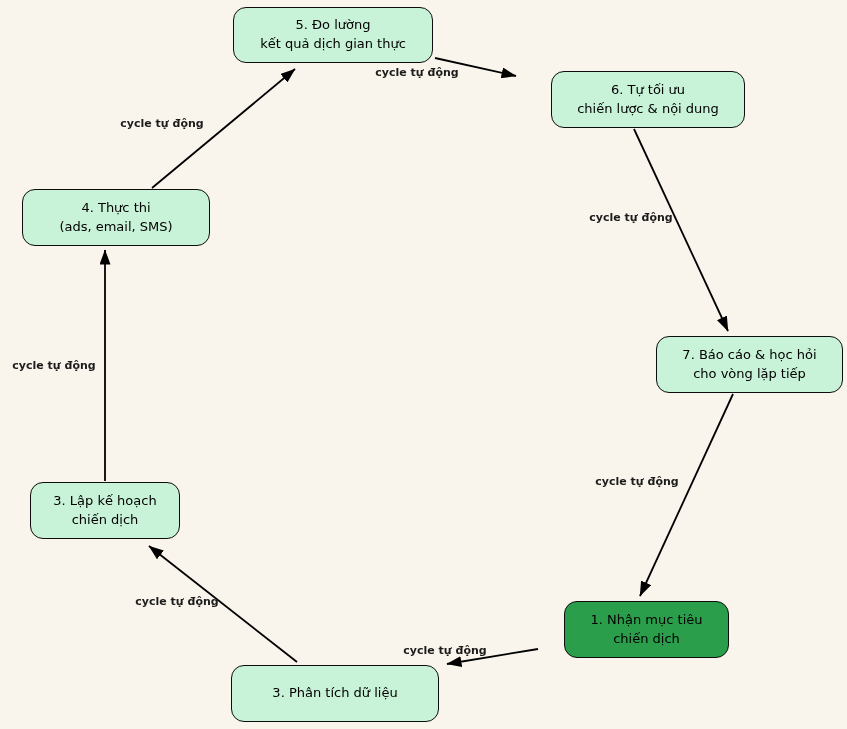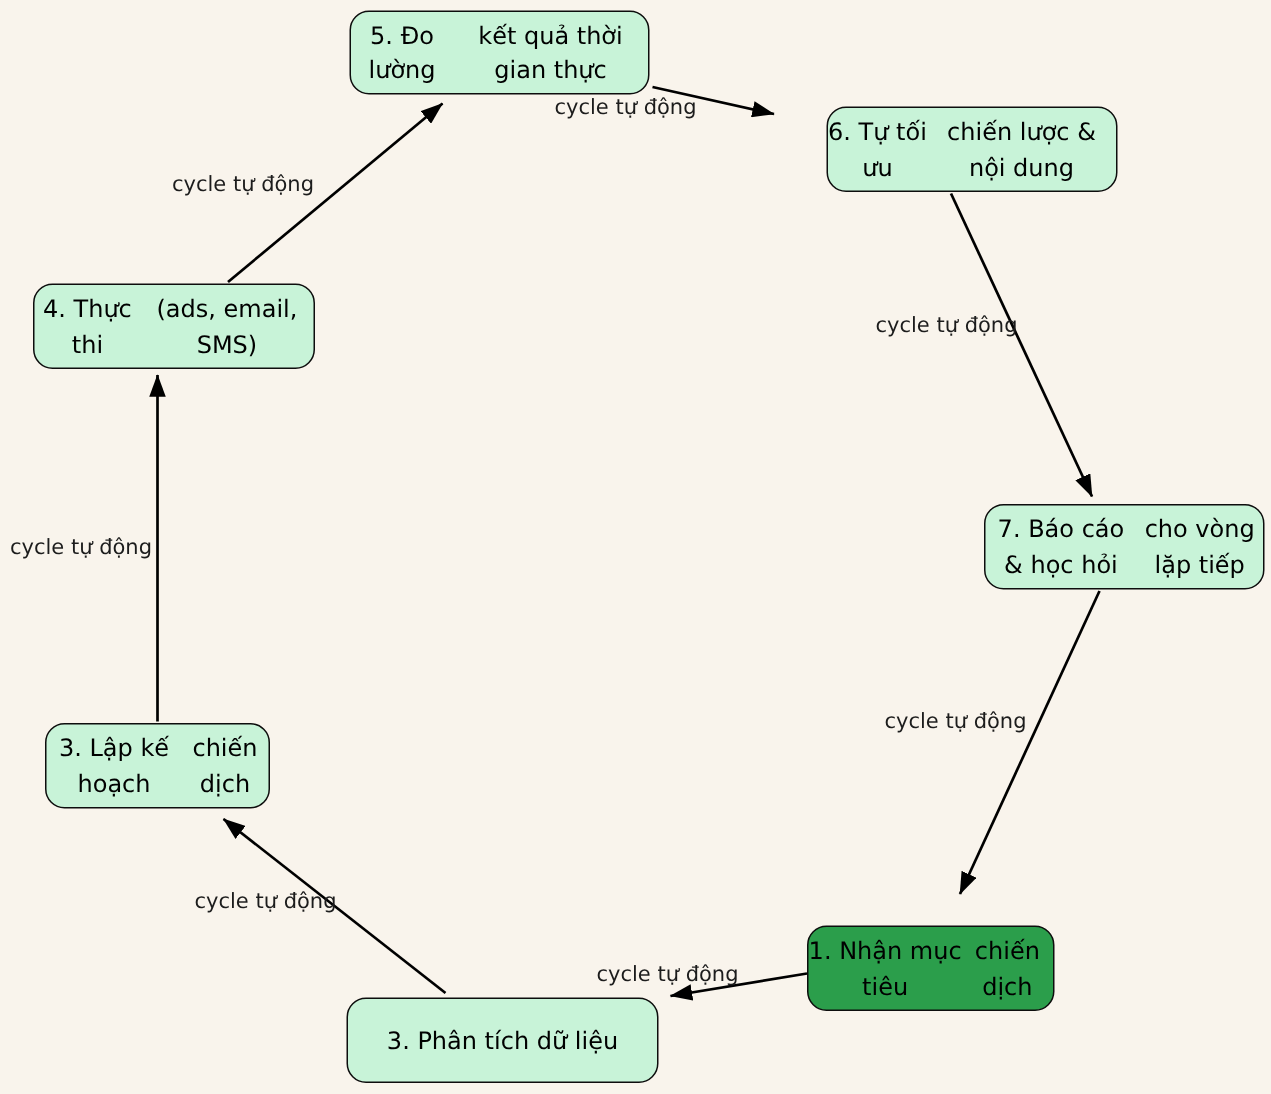--- a/index.html
+++ b/index.html
@@ -26,37 +26,38 @@
     stroke: #000;
     stroke-width: 1.8;
   }
   .node {
     position: absolute;
     box-sizing: border-box;
     background: #c8f3d8;
     border: 1.4px solid #0d0d0d;
     border-radius: 13px;
     display: flex;
-    flex-direction: row;
+    flex-direction: column;
     align-items: center;
     justify-content: center;
     text-align: center;
-    font-size: 16px;
+    font-size: 13px;
     line-height: 1.45;
     color: #000;
   }
   .node.highlight {
     background: #2b9e4b;
   }
   .edge-label {
     position: absolute;
     transform: translate(-50%, -50%);
     white-space: nowrap;
-    font-size: 14px;
+    font-size: 11px;
     color: #1c1c1c;
+    font-weight: bold;
   }
 </style>
 </head>
 <body>
 
 <div id="canvas">
 
   <svg id="edges-svg" viewBox="0 0 847 729" xmlns="http://www.w3.org/2000/svg">
     <defs>
       <marker id="ah" markerUnits="userSpaceOnUse" markerWidth="16" markerHeight="11" refX="14.5" refY="5.5" orient="auto">
@@ -67,34 +68,34 @@
     <line x1="297" y1="662" x2="149" y2="546" marker-end="url(#ah)"></line>
     <line x1="105" y1="481" x2="105" y2="250" marker-end="url(#ah)"></line>
     <line x1="152" y1="188" x2="295" y2="69" marker-end="url(#ah)"></line>
     <line x1="435" y1="58" x2="516" y2="76" marker-end="url(#ah)"></line>
     <line x1="634" y1="129" x2="728" y2="331" marker-end="url(#ah)"></line>
     <line x1="733" y1="394" x2="640" y2="596" marker-end="url(#ah)"></line>
   </svg>
 
   <div class="node" style="left:233px; top:7px; width:200px; height:56px;">
     <span>5. Đo lường</span>
-    <span>kết quả thời gian thực</span>
+    <span>kết quả dịch gian thực</span>
   </div>
 
   <div class="node" style="left:551px; top:71px; width:194px; height:57px;">
     <span>6. Tự tối ưu</span>
     <span>chiến lược &amp; nội dung</span>
   </div>
 
   <div class="node" style="left:656px; top:336px; width:187px; height:57px;">
     <span>7. Báo cáo &amp; học hỏi</span>
     <span>cho vòng lặp tiếp</span>
   </div>
 
-  <div class="node highlight" style="left:538px; top:601px; width:165px; height:57px;margin-top:16px;">
+  <div class="node highlight" style="left:564px; top:601px; width:165px; height:57px;">
     <span>1. Nhận mục tiêu</span>
     <span>chiến dịch</span>
   </div>
 
   <div class="node" style="left:231px; top:665px; width:208px; height:57px;">
     <span>3. Phân tích dữ liệu</span>
   </div>
 
   <div class="node" style="left:30px; top:482px; width:150px; height:57px;">
     <span>3. Lập kế hoạch</span>

